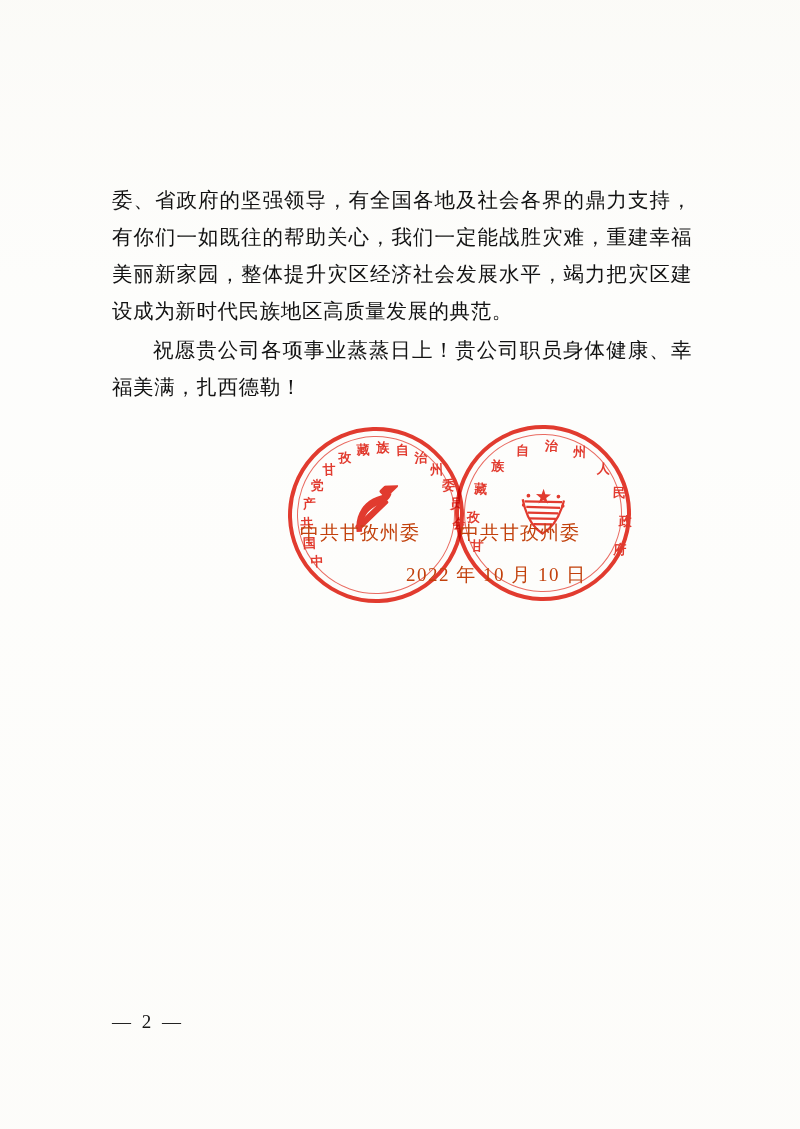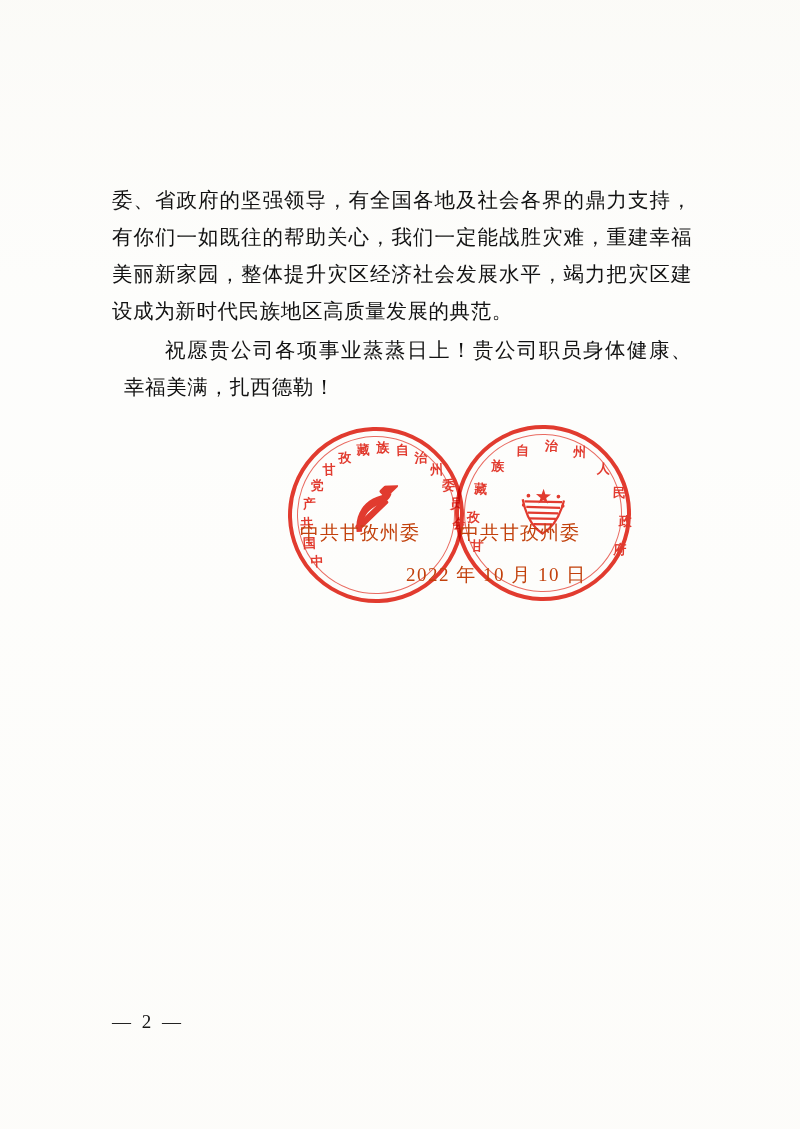--- a/index.html
+++ b/index.html
@@ -36,21 +36,20 @@
     font-size: 20.5px;
     line-height: 37px;
     color: #121212;
     letter-spacing: 0.6px;
     text-align: justify;
     margin: 0;
     font-family: "Liberation Serif", "DejaVu Serif", serif;
   }
   .para + .para {
     margin-top: 2px;
-    margin-left: 12px;
   }
   .indent {
     text-indent: 2em;
   }
   
   .seal {
     position: absolute;
     width: 176px;
     height: 176px;
     border-radius: 50%;

